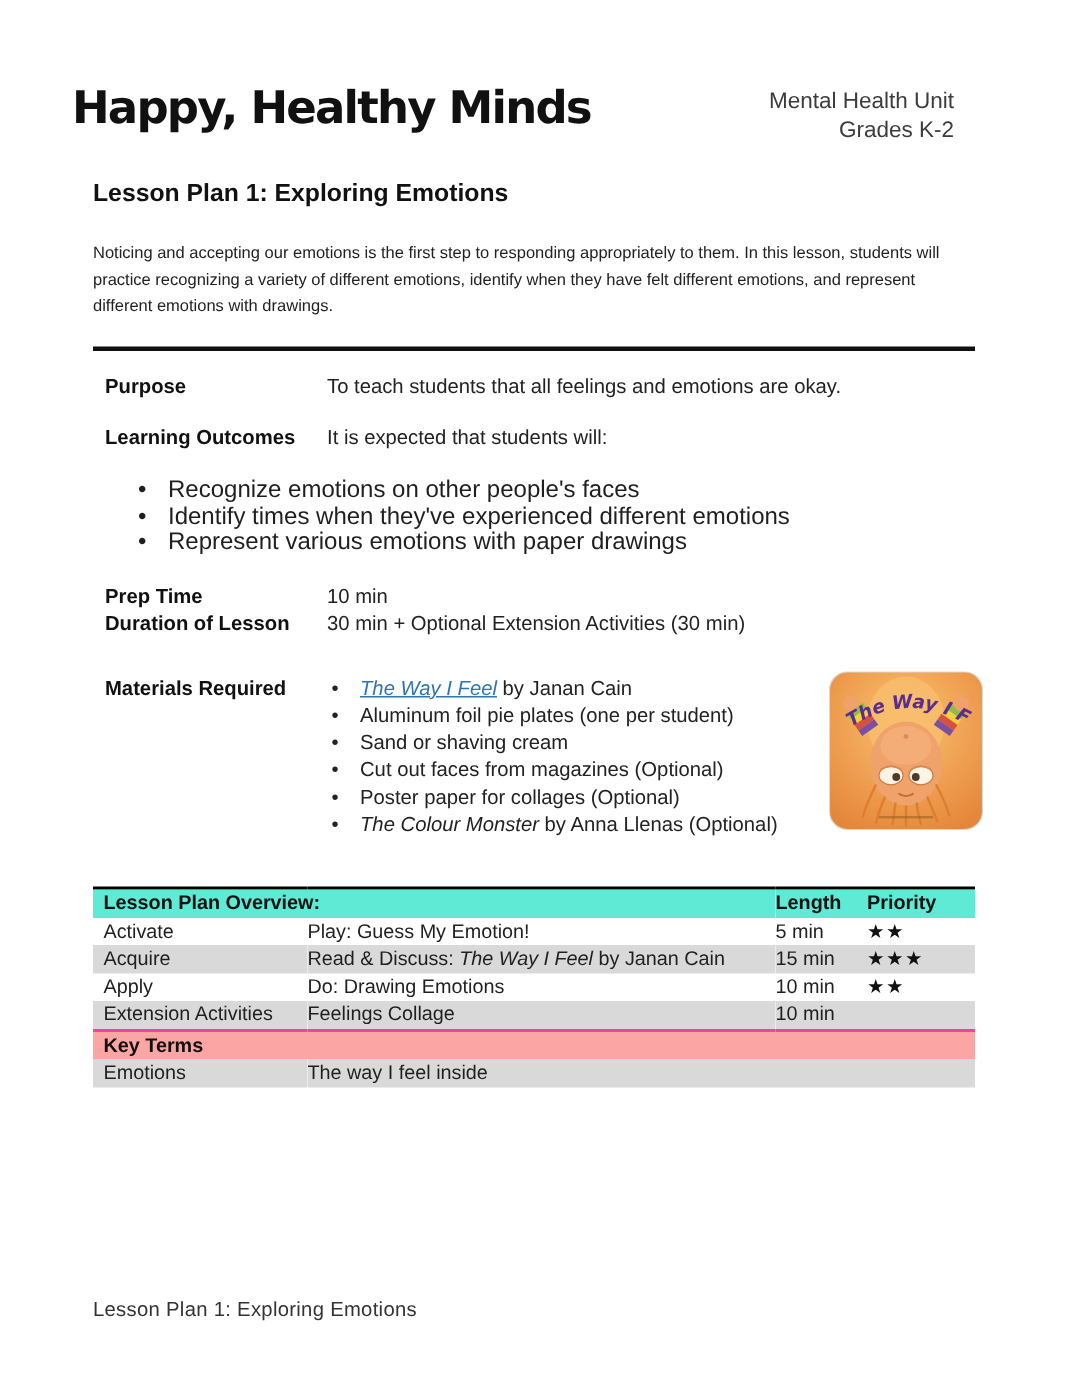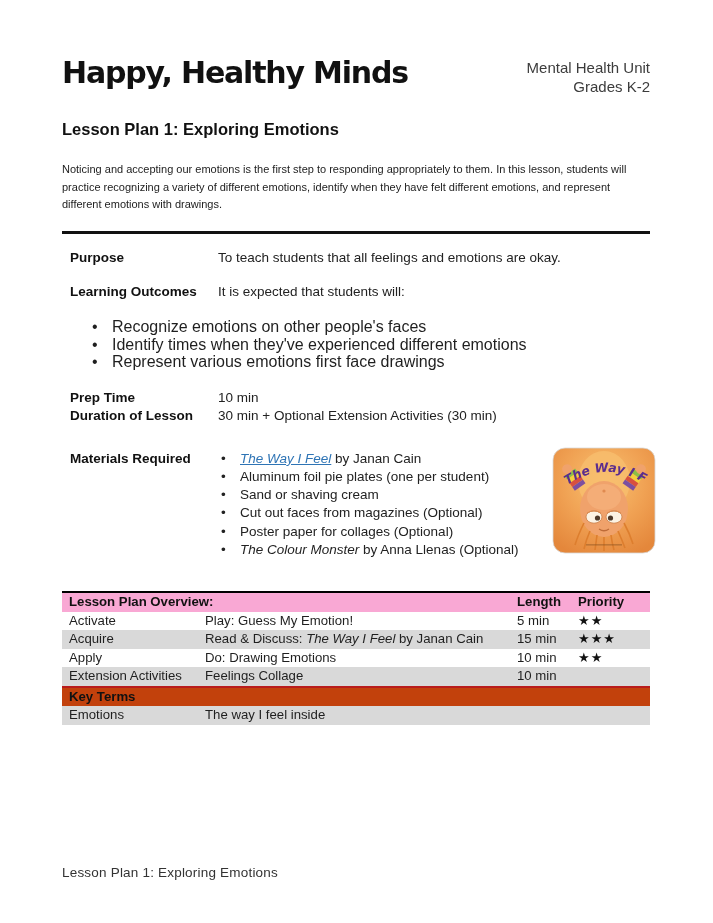--- a/index.html
+++ b/index.html
@@ -7,21 +7,21 @@
   body {
     width: 713px; height: 923px;
     font-family: "Liberation Sans", sans-serif;
     color: #1f1f1f;
     position: relative;
     overflow: hidden;
   }
   .page { position: absolute; inset: 0; background: #fff; }
 
   
-  .doc-header { position: absolute; left: 62px; top: 56px; width: 588px; display: flex; justify-content: space-between; align-items: flex-start; }
+  .doc-header { position: absolute; left: 48px; top: 56px; width: 588px; display: flex; justify-content: space-between; align-items: flex-start; }
   .doc-title {
     font-family: "DejaVu Sans", "Liberation Sans", sans-serif;
     font-size: 30px; font-weight: 800; letter-spacing: -1.2px; color: #111;
     line-height: 34px;
   }
   .unit-block { text-align: right; font-size: 15px; line-height: 19px; color: #3c3c3c; padding-top: 2px; }
 
   
   .lesson-heading { position: absolute; left: 62px; top: 120px; font-size: 16.5px; font-weight: 700; color: #111; }
   .lesson-intro { position: absolute; left: 62px; top: 161px; width: 590px; font-size: 11px; line-height: 17.6px; color: #222; }
@@ -51,24 +51,24 @@
 
   
   .book-cover { position: absolute; left: 552px; top: 447px; width: 104px; height: 107px; }
 
   
   table.overview { position: absolute; left: 62px; top: 591px; width: 588px; border-collapse: collapse; font-size: 13.2px; }
   table.overview td { line-height: 18.5px; padding: 0; vertical-align: top; white-space: nowrap; overflow: hidden; }
   table.overview td.c1 { padding-left: 7px; }
   table.overview td.c3 { }
   table.overview td.c4 { text-align: left; padding-right: 6px; }
-  tr.thead { background: #f9a8d4; border-top: 2px solid #000; }
+  tr.thead { background: #5eead4; border-top: 2px solid #000; }
   tr.thead td { font-weight: 700; color: #111; }
   tr.alt { background: #D9D9D9; }
-  tr.keyterms { background: #c2410c; border-top: 2px solid #b91c1c; }
+  tr.keyterms { background: #fca5a5; border-top: 2px solid #ec4899; }
   tr.keyterms td { font-weight: 700; color: #111; }
   td.stars { font-size: 13px; letter-spacing: 1px; color: #111; }
 
   
   .doc-footer { position: absolute; left: 62px; top: 865px; font-size: 13.5px; color: #333; letter-spacing: 0.2px; }
 </style>
 </head>
 <body>
 
 <div class="page">
@@ -95,21 +95,21 @@
     </div>
 
     <div class="drow gap16">
       <div class="dlabel">Learning Outcomes</div>
       <div class="dvalue">It is expected that students will:</div>
     </div>
 
     <ul class="outcomes">
       <li>Recognize emotions on other people's faces</li>
       <li>Identify times when they've experienced different emotions</li>
-      <li>Represent various emotions first face drawings</li>
+      <li>Represent various emotions with paper drawings</li>
     </ul>
 
     <div class="drow gap18">
       <div class="dlabel">Prep Time</div>
       <div class="dvalue">10 min</div>
     </div>
 
     <div class="drow">
       <div class="dlabel">Duration of Lesson</div>
       <div class="dvalue">30 min + Optional Extension Activities (30 min)</div>

